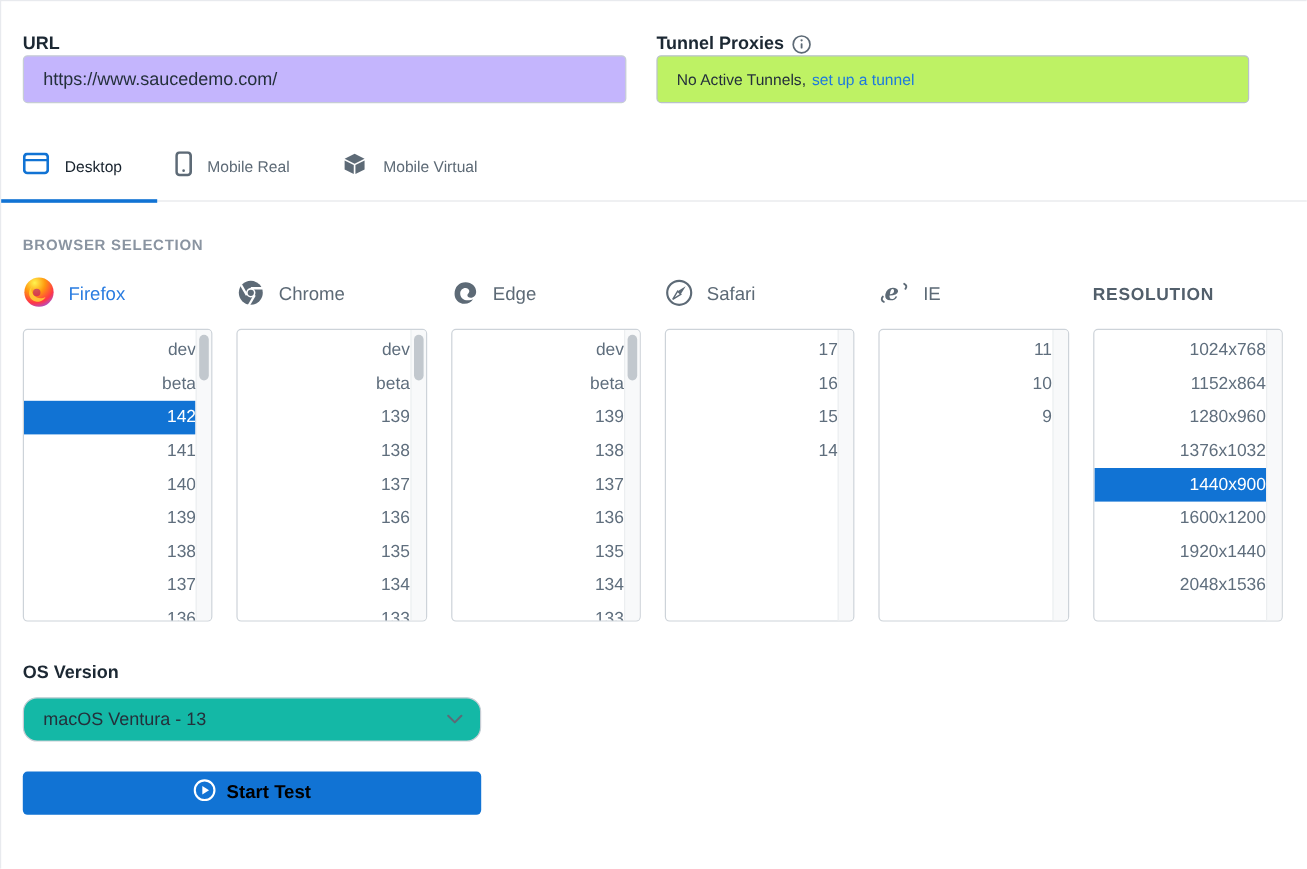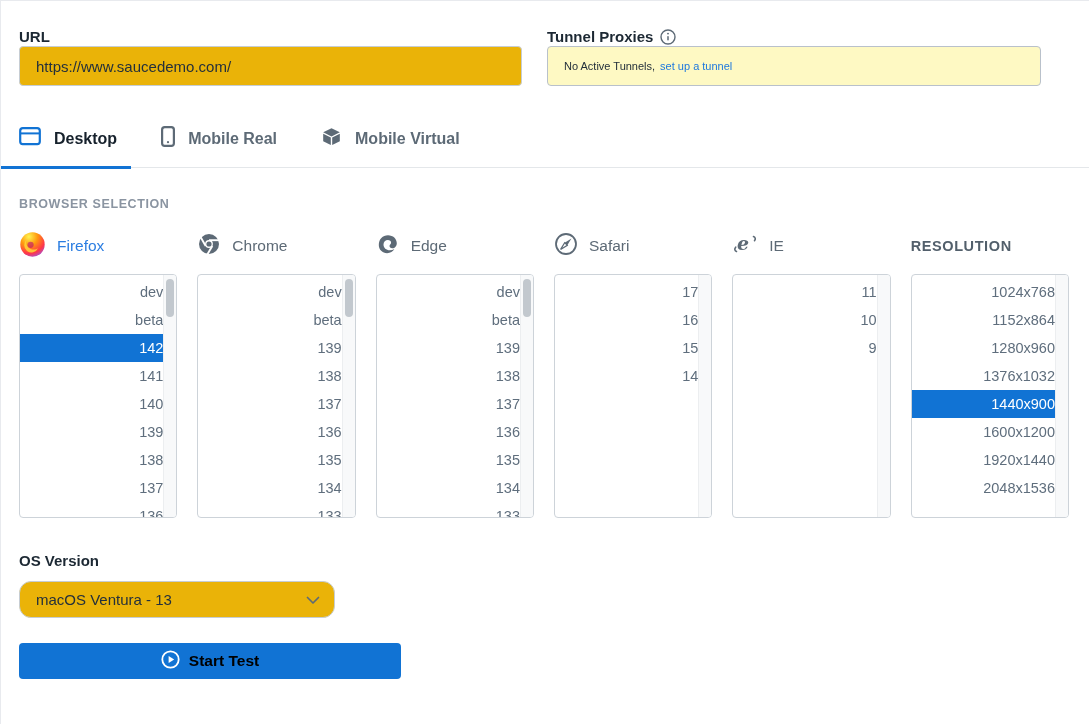--- a/index.html
+++ b/index.html
@@ -15,34 +15,34 @@
     border-top:1px solid #e8eaee;
     padding:27px 0 0 18px;
   }
   
   .top-row { display:flex; align-items:flex-start; }
   .field-label { font-size:15px; font-weight:bold; color:#1c2833; margin-bottom:1px; display:flex; align-items:center; gap:7px; }
   .url-block { width:503px; margin-right:25px; }
   .url-input {
     width:503px; height:40px; border:1px solid #c6cdd4; border-radius:4px;
     padding:0 16px; font-size:15px; color:#24303b; outline:none;
-    font-family:"Liberation Sans","DejaVu Sans",sans-serif; background:#eab308;
+    font-family:"Liberation Sans","DejaVu Sans",sans-serif; background:#c4b5fd;
   }
   .tunnel-block { width:494px; }
   .tunnel-box {
-    width:494px; height:40px; background:#fef9c3; border:1px solid #b9c1cb;
+    width:494px; height:40px; background:#bef264; border:1px solid #b9c1cb;
     border-radius:4px; display:flex; align-items:center; padding:8px 16px;
-    font-size:11px; color:#24303b;
+    font-size:13px; color:#24303b;
   }
   .tunnel-box a { color:#1d78de; text-decoration:none; margin-left:5px; cursor:pointer; }
   .info-icon { display:inline-flex; width:16px; height:16px; }
   
   .tabs { display:flex; margin-top:37px; position:relative; height:45px; }
   .tab { display:flex; align-items:center; gap:13px; padding:0 0 14px 0; margin-right:44px; cursor:pointer; }
-  .tab .tab-label { font-size:16px; font-weight:bold; color:#5d6a76; }
+  .tab .tab-label { font-size:13px; font-weight:normal; color:#5d6a76; }
   .tab.active .tab-label { color:#16212c; }
   .tab-divider { position:absolute; left:-18px; right:-1071px; bottom:0; height:1px; background:#e4e7ea; width:1089px; }
   .tab-underline { position:absolute; left:-18px; bottom:-1px; width:130px; height:3px; background:#1173d4; }
   .tab:first-child { padding-left:18px; margin-left:-18px; }
   
   .section-heading {
     margin-top:29px; font-size:12.5px; font-weight:bold; letter-spacing:.6px;
     color:#8a94a1; text-transform:uppercase;
   }
   .col-headers { display:flex; margin-top:20px; align-items:center; }
@@ -66,23 +66,23 @@
     position:absolute; top:0; right:0; width:13px; height:100%;
     background:#f8f9fa; border-left:1px solid #eceef0;
   }
   .sb-thumb {
     position:absolute; top:4px; right:2px; width:8px; height:38px;
     border-radius:4px; background:#c2c8ce;
   }
   
   .os-label { margin-top:34px; font-size:15px; font-weight:bold; color:#1c2833; }
   .os-select {
-    margin-top:12px; width:316px; height:37px; border:1px solid #c6cdd4; border-radius:12px;
+    margin-top:12px; width:382px; height:37px; border:1px solid #c6cdd4; border-radius:12px;
     display:flex; align-items:center; justify-content:space-between; padding:0 14px 0 16px;
-    font-size:15px; color:#24303b; cursor:pointer; background:#eab308;
+    font-size:15px; color:#24303b; cursor:pointer; background:#14b8a6;
   }
   .start-btn {
     margin-top:25px; width:382px; height:36px; border:none; border-radius:4px;
     background:#1173d4; color:#000000; font-size:15.5px; font-weight:bold;
     display:flex; align-items:center; justify-content:center; gap:9px; cursor:pointer;
     font-family:"Liberation Sans","DejaVu Sans",sans-serif;
   }
 </style>
 </head>
 <body>

